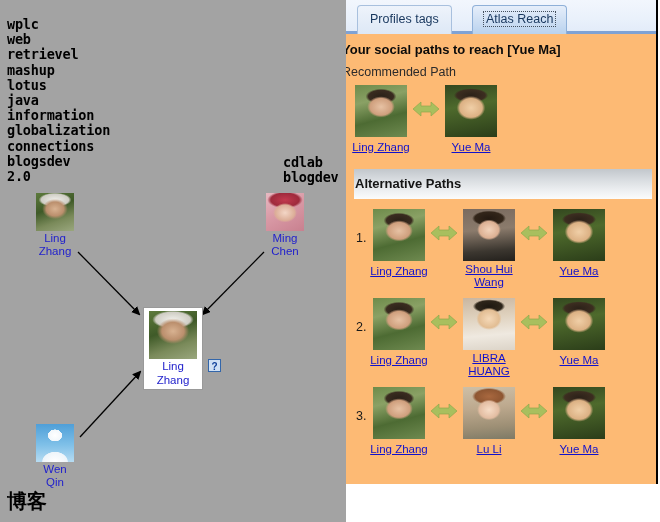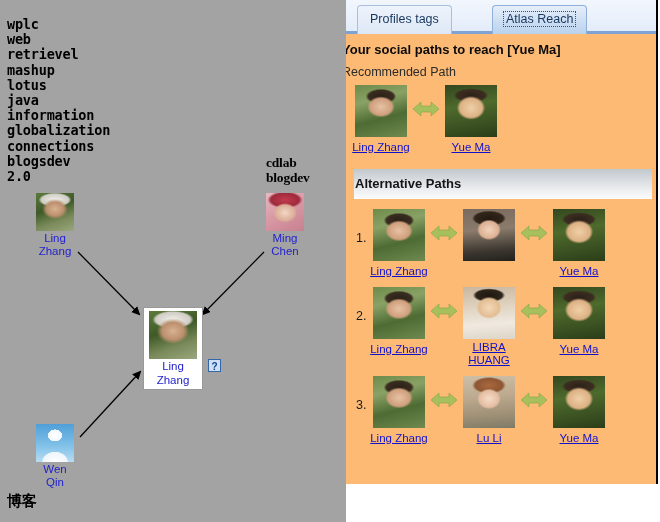--- a/index.html
+++ b/index.html
@@ -26,25 +26,25 @@
     position: absolute;
     font-family: "DejaVu Sans Mono", "Liberation Mono", monospace;
     font-weight: bold;
     font-size: 13.5px;
     line-height: 15.2px;
     color: #000000;
     white-space: pre-line;
     letter-spacing: -0.2px;
   }
   #tags-left { left: 7px; top: 17px; }
-  #tags-right { left: 266px; top: 155px; font-family: Liberation Serif, serif; }
+  #tags-right { left: 283px; top: 155px; }
   #tags-bottom {
     left: 7px; top: 493px;
     font-family: "DejaVu Sans", sans-serif;
-    font-size: 15px;
+    font-size: 20px;
     line-height: 17px;
   }
 
   
   .node {
     position: absolute;
     text-align: center;
     width: 56px;
   }
   .node .thumb {
@@ -172,21 +172,20 @@
   }
   #tab-profiles {
     left: 11px;
     background: linear-gradient(180deg, #eef3fb 0%, #dde8f6 100%);
   }
   #tab-atlas {
     left: 126px;
     background: linear-gradient(180deg, #e6eefa 0%, #b9d2ee 100%);
     border-color: #8fb0d8;
     font-weight: normal;
-    margin-left: 20px;
   }
   #tab-atlas .focus-ring {
     display: inline-block;
     border: 1px dotted #44505e;
     padding: 0 2px;
     margin: -1px -2px;
   }
 
   
   #reach-body {
@@ -400,20 +399,21 @@
           <span class="pphoto ph-ling2"></span>
           <span class="pname">Ling Zhang</span>
         </div>
         <div class="path-arrow">
           <svg width="28" height="16" viewBox="0 0 28 16">
               <path d="M9,1 L1,8 L9,15 L9,11 L19,11 L19,15 L27,8 L19,1 L19,5 L9,5 Z" fill="#a8bf5e" stroke="#8fa74c" stroke-width="0.7"></path>
             </svg>
         </div>
         <div class="path-person">
           <span class="pphoto ph-shouhui"></span>
+          <span class="pname">Shou Hui Wang</span>
         </div>
         <div class="path-arrow">
           <svg width="28" height="16" viewBox="0 0 28 16">
               <path d="M9,1 L1,8 L9,15 L9,11 L19,11 L19,15 L27,8 L19,1 L19,5 L9,5 Z" fill="#a8bf5e" stroke="#8fa74c" stroke-width="0.7"></path>
             </svg>
         </div>
         <div class="path-person">
           <span class="pphoto ph-yue"></span>
           <span class="pname">Yue Ma</span>
         </div>

